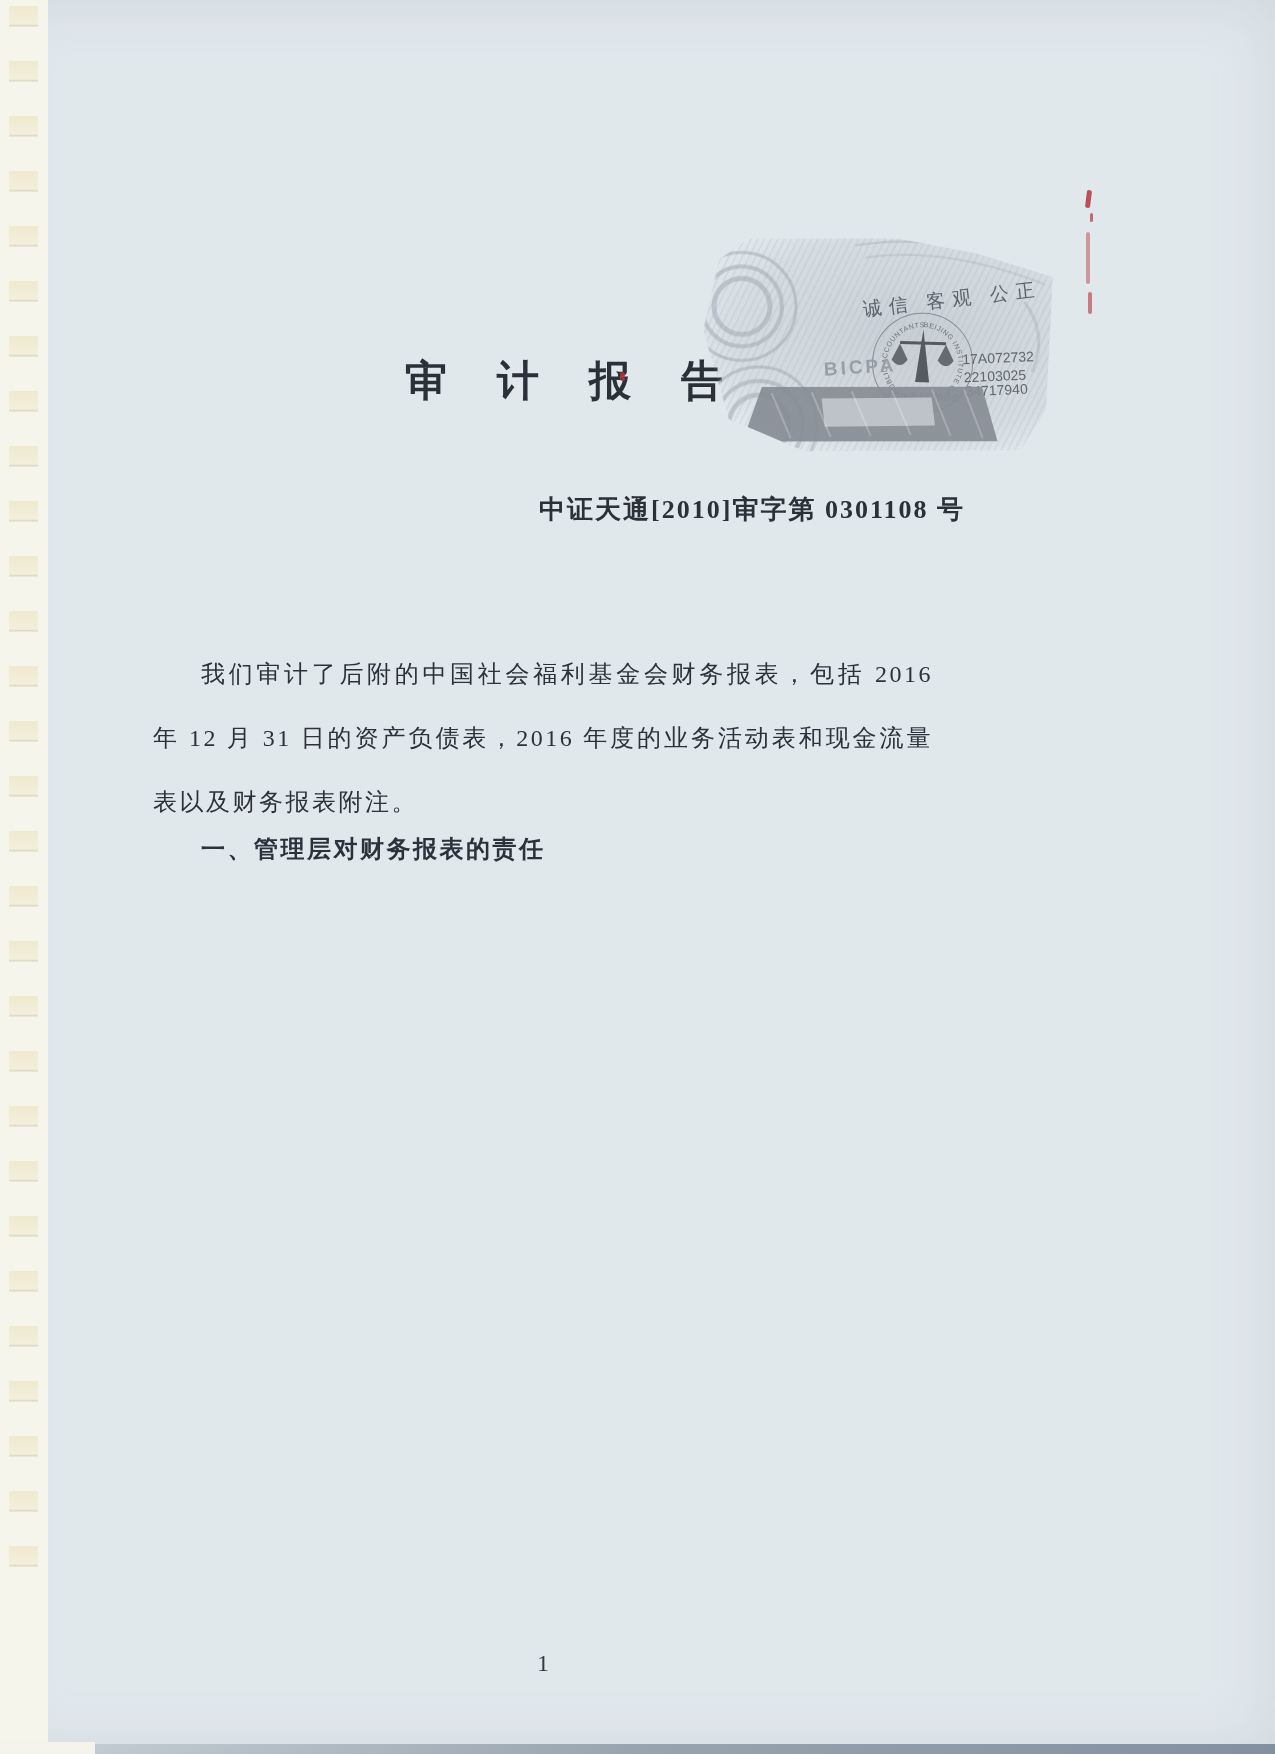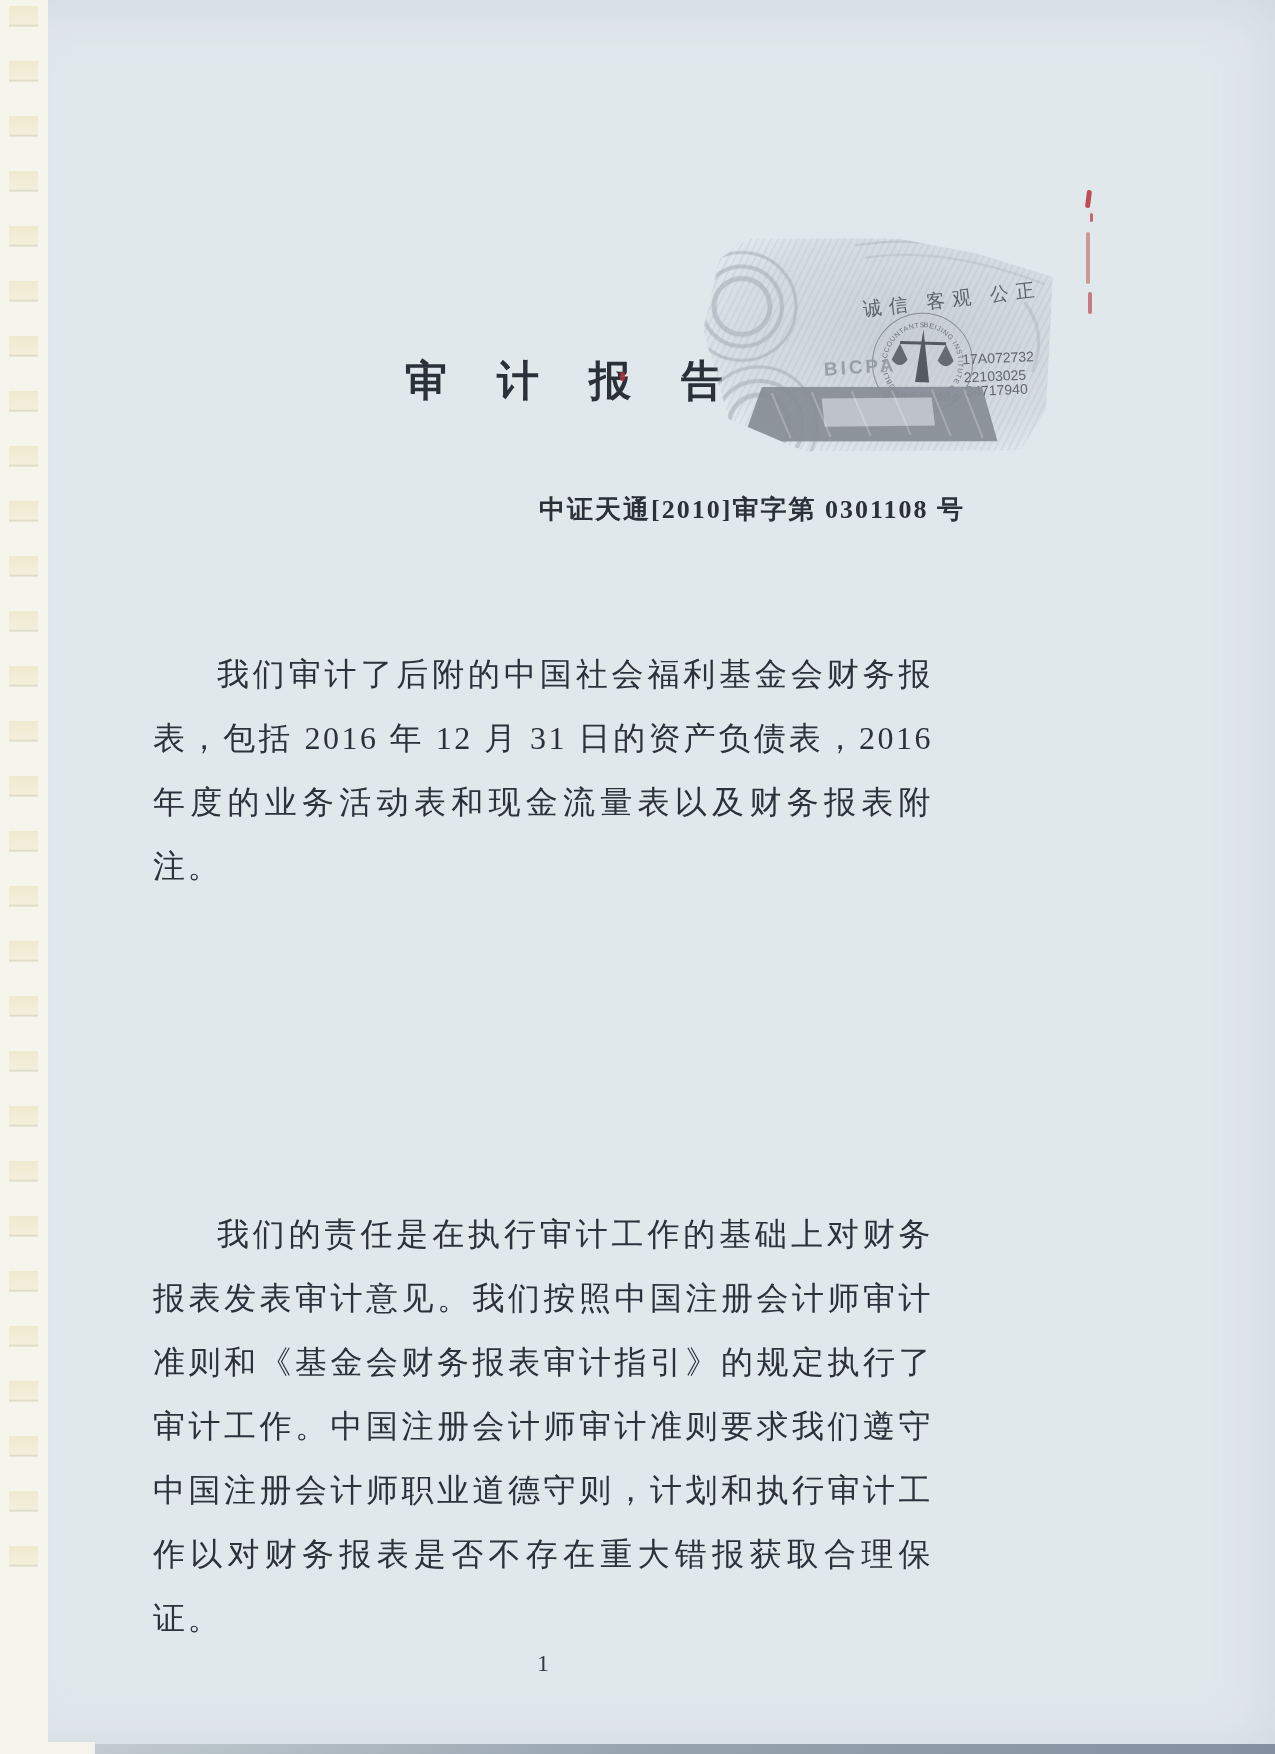--- a/index.html
+++ b/index.html
@@ -31,21 +31,21 @@
   }
   .docno{
     position:absolute;left:153px;top:492px;width:812px;text-align:right;
     font-size:26px;font-weight:bold;letter-spacing:2px;color:#2b3138;white-space:nowrap;
   }
   .addressee{
     position:absolute;left:168px;top:552px;font-size:30px;font-weight:bold;
     letter-spacing:3px;color:#2b3138;
   }
   .block{
-    position:absolute;left:153px;width:780px;font-size:32px;line-height:64px;
+    position:absolute;left:153px;width:780px;font-size:24px;line-height:64px;
     letter-spacing:2.5px;text-align:justify;text-indent:2em;color:#2c323b;
   }
   .heading{font-weight:bold;}
   .block-0{top:642px}.block-1{top:817px}.block-2{top:885px}.block-3{top:1137px}.block-4{top:1202px}
   .pagenum{position:absolute;left:153px;top:1650px;width:780px;text-align:center;
     font-size:24px;color:#343a42;}
   .red-mark{position:absolute;background:#b63238;border-radius:2px;}
   .rm1{left:1086px;top:190px;width:5px;height:18px;transform:rotate(7deg);opacity:.85;}
   .rm2{left:1090px;top:213px;width:3px;height:9px;opacity:.7;}
   .rm3{left:1086px;top:232px;width:4px;height:52px;opacity:.45;}
@@ -114,21 +114,21 @@
         <path d="M120 162 L230 158 L234 186 L124 190 Z" fill="#c6cbd1" opacity="0.85"></path>
         <path d="M70 158 L90 202 M110 156 L130 200 M150 154 L170 198 M190 152 L210 196 M230 150 L250 196 M262 149 L282 197" stroke="rgba(255,255,255,0.22)" stroke-width="2" fill="none"></path>
       </g>
     </svg>
   </div>
 
   <div class="docno">中证天通[2010]审字第 0301108 号</div>
 
 
   <div class="block block-0">我们审计了后附的中国社会福利基金会财务报表，包括 2016 年 12 月 31 日的资产负债表，2016 年度的业务活动表和现金流量表以及财务报表附注。</div>
-  <div class="block block-4">我们的责任是在执行审计工作的基础上对财务报表发表审计意见。我们按照中国注册会计师审计准则和《基金会财务报表审计指引》的规定执行了审计工作。中国注册会计师审计准则要求我们遵守中国注册会计师职业道德守则，计划和执行审计工作以对财务报表是否不存在重大错报获取合理保证。</div>
+  <div class="block block-1 heading">一、管理层对财务报表的责任</div>
 
   <div class="pagenum">1</div>
 
   <div class="red-mark rm1"></div>
   <div class="red-mark rm2"></div>
   <div class="red-mark rm3"></div>
   <div class="red-mark rm4"></div>
   <div class="red-mark rm5"></div>
 
   <div class="bottom-left-white"></div>

